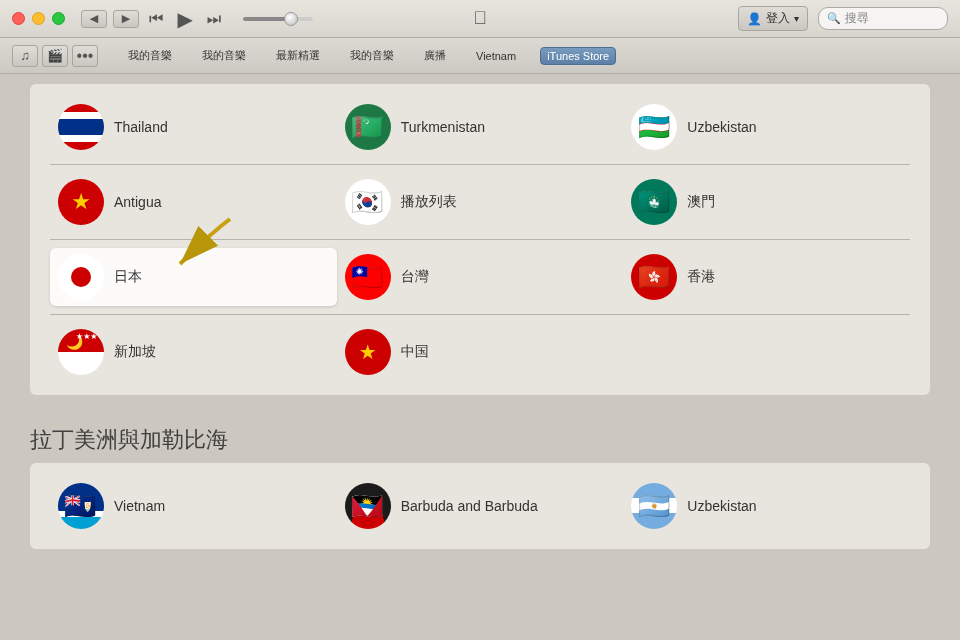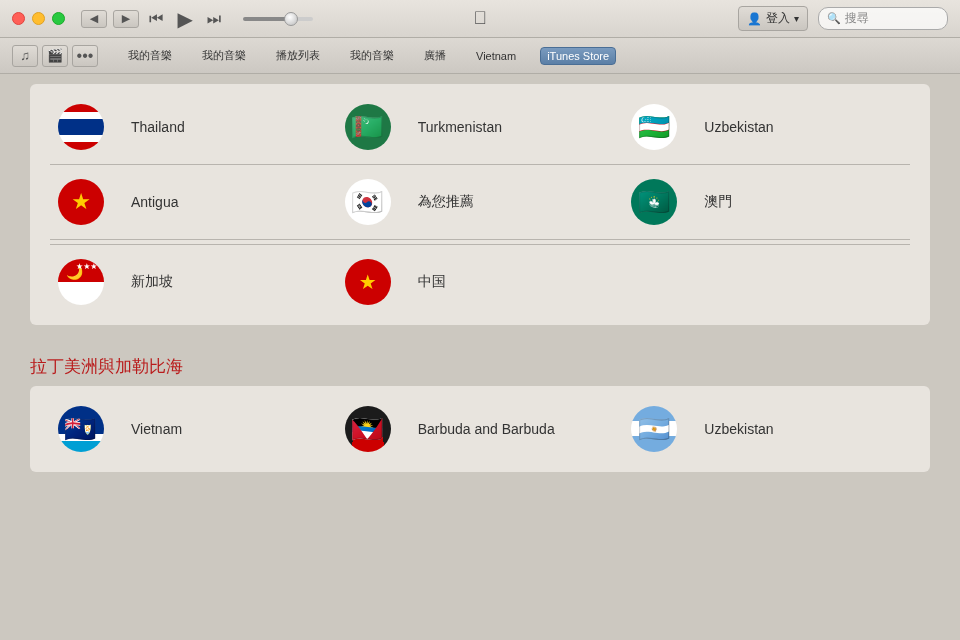--- a/index.html
+++ b/index.html
@@ -190,21 +190,21 @@
 
     .grid-row {
       display: flex;
       align-items: center;
       padding: 4px 0;
     }
     .grid-cell {
       flex: 1;
       display: flex;
       align-items: center;
-      gap: 27px;
+      gap: 10px;
       padding: 6px 8px;
       border-radius: 6px;
       cursor: pointer;
     }
     .grid-cell.highlighted {
       background: rgba(255,255,255,0.85);
       box-shadow: 0 1px 3px rgba(0,0,0,0.15);
     }
     .flag-icon {
       width: 46px;
@@ -218,22 +218,22 @@
       overflow: hidden;
       position: relative;
     }
     .country-name {
       font-size: 14px;
       color: #333;
     }
 
     
     .section-header {
-      font-size: 17px;
-      color: #b91c1c;
+      font-size: 22px;
+      color: #404040;
       font-weight: 400;
       margin: 12px 0 8px 0;
     }
 
     
     .flag-thailand {
       background: linear-gradient(to bottom,
         #c00 0%, #c00 16.6%,
         white 16.6%, white 33.3%,
         #003087 33.3%, #003087 66.6%,
@@ -292,21 +292,21 @@
 
 <div class="navbar">
   <div class="navbar-icon-btns">
     <div class="navbar-icon-btn">♫</div>
     <div class="navbar-icon-btn">🎬</div>
     <div class="navbar-icon-btn" style="font-size:16px;">•••</div>
   </div>
   <div class="navbar-tabs">
     <div class="navbar-tab">我的音樂</div>
     <div class="navbar-tab">我的音樂</div>
-    <div class="navbar-tab">播放列表</div>
+    <div class="navbar-tab">最新精選</div>
     <div class="navbar-tab">我的音樂</div>
     <div class="navbar-tab">廣播</div>
     <div class="navbar-tab">Vietnam</div>
     <div class="navbar-tab active">iTunes Store</div>
   </div>
 </div>
 
 <div class="main-content">
 
   <div class="country-grid">
@@ -330,30 +330,56 @@
 
     <div class="grid-row">
       <div class="grid-cell">
         <div class="flag-icon flag-vietnam">
           <span style="color:#ffcc00; font-size:22px;">★</span>
         </div>
         <span class="country-name">Antigua</span>
       </div>
       <div class="grid-cell">
         <div class="flag-icon" style="background:white; font-size:26px; display:flex; align-items:center; justify-content:center;">🇰🇷</div>
-        <span class="country-name">為您推薦</span>
+        <span class="country-name">播放列表</span>
       </div>
       <div class="grid-cell">
         <div class="flag-icon" style="background:#00785a; font-size:26px; display:flex; align-items:center; justify-content:center;">🇲🇴</div>
         <span class="country-name">澳門</span>
       </div>
     </div>
 
     <div class="divider"></div>
 
+    <div style="position:relative;">
+      <svg width="120" height="70" style="position:absolute; left:100px; top:-30px; z-index:10; pointer-events:none;">
+        <defs>
+          <marker id="arrowhead" markerWidth="10" markerHeight="7" refX="10" refY="3.5" orient="auto">
+            <polygon points="0 0, 10 3.5, 0 7" fill="#b8960a"></polygon>
+          </marker>
+        </defs>
+        <path d="M 80 5 Q 60 20 30 50" stroke="#c8a010" stroke-width="4" fill="none" marker-end="url(#arrowhead)"></path>
+      </svg>
+      <div class="grid-row">
+        <div class="grid-cell highlighted">
+          <div class="flag-icon flag-japan">
+            <div class="circle-red-japan"></div>
+          </div>
+          <span class="country-name">日本</span>
+        </div>
+        <div class="grid-cell">
+          <div class="flag-icon" style="background:#fe0000; font-size:26px; display:flex; align-items:center; justify-content:center;">🇹🇼</div>
+          <span class="country-name">台灣</span>
+        </div>
+        <div class="grid-cell">
+          <div class="flag-icon" style="background:#c00; font-size:26px; display:flex; align-items:center; justify-content:center;">🇭🇰</div>
+          <span class="country-name">香港</span>
+        </div>
+      </div>
+    </div>
 
     <div class="divider"></div>
 
     <div class="grid-row">
       <div class="grid-cell">
         <div class="flag-icon" style="font-size:26px; display:flex; align-items:center; justify-content:center; background: linear-gradient(to bottom, #c00 50%, white 50%);">
           <span style="position:absolute; top:5px; left:8px; color:white; font-size:14px;">🌙</span>
           <span style="position:absolute; top:3px; left:18px; color:white; font-size:8px;">★★★★★</span>
         </div>
         <span class="country-name">新加坡</span>

